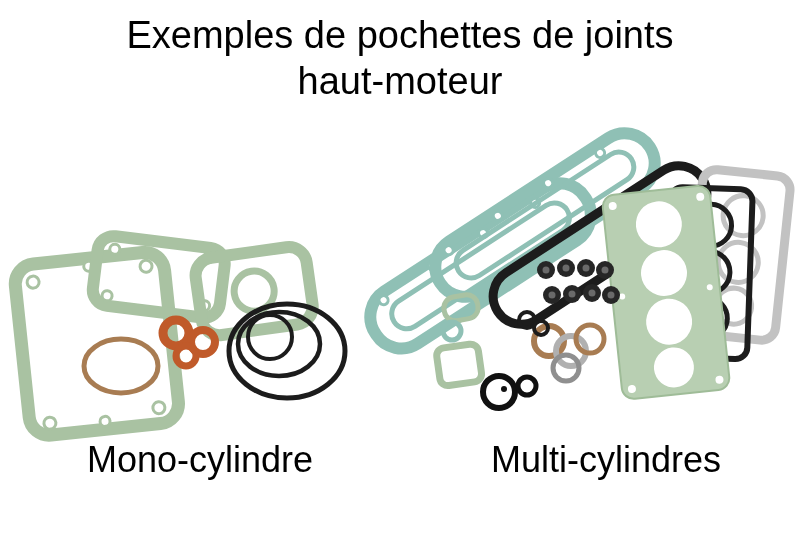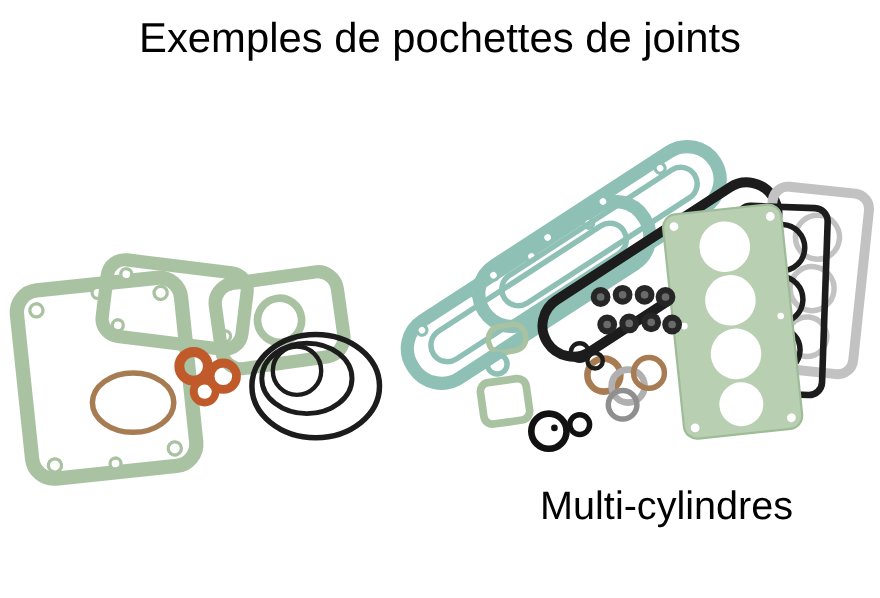--- a/index.html
+++ b/index.html
@@ -39,20 +39,21 @@
     left: 0;
   }
 </style>
 </head>
 <body>
 
 <div class="page">
 
   <div class="title">
     <div>Exemples de pochettes de joints</div>
+    <div>haut-moteur</div>
   </div>
 
   <svg class="figures" width="800" height="544" viewBox="0 0 800 544">
 
     <g>
 
       <g transform="rotate(-6 95 345)" fill="none" stroke="#a9c2a2">
         <rect x="22" y="258" width="150" height="172" rx="20" stroke-width="13"></rect>
         <circle cx="40" cy="276" r="6" fill="#ffffff" stroke-width="3"></circle>
         <circle cx="154" cy="272" r="6" fill="#ffffff" stroke-width="3"></circle>
@@ -200,15 +201,16 @@
       </g>
 
       <g transform="rotate(-10 460 308)" fill="none" stroke="#a9c2a2">
         <rect x="444" y="296" width="34" height="24" rx="11" stroke-width="5"></rect>
       </g>
 
       <circle cx="452" cy="331" r="9" fill="none" stroke="#8fc0b5" stroke-width="5"></circle>
     </g>
   </svg>
 
+  <div class="caption caption-left">Mono-cylindre</div>
   <div class="caption caption-right">Multi-cylindres</div>
 
 </div>
 
 </body></html>

